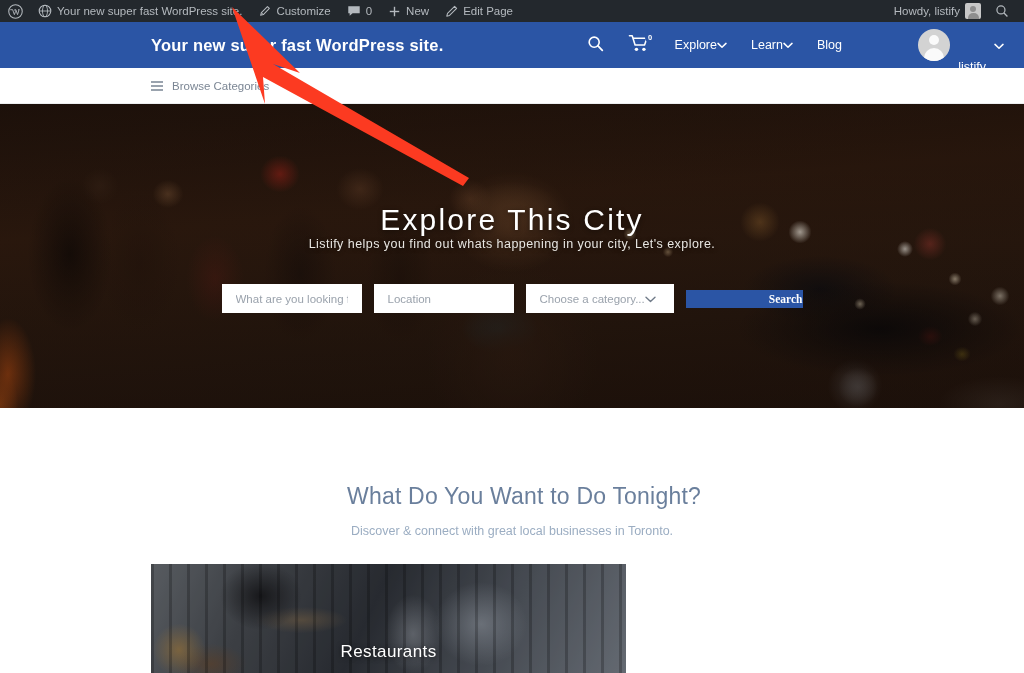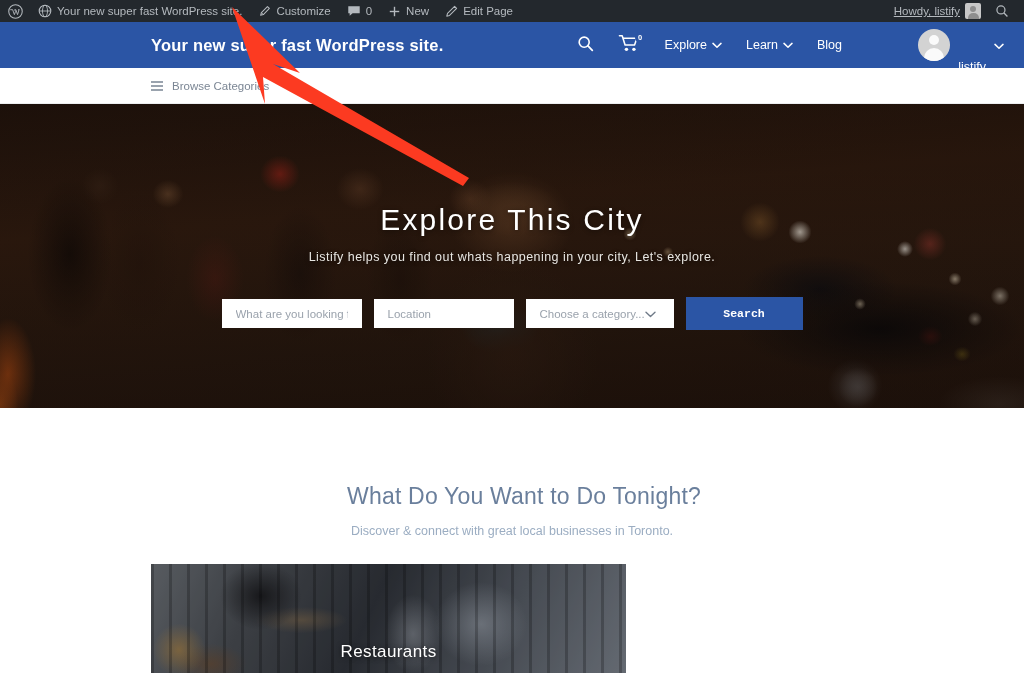--- a/index.html
+++ b/index.html
@@ -31,21 +31,21 @@
     display:inline-block; position:relative; overflow:hidden;
   }
   .avatar-sm::before {
     content:""; position:absolute; left:5px; top:2.5px;
     width:6px; height:6px; border-radius:50%; background:#8e8e8e;
   }
   .avatar-sm::after {
     content:""; position:absolute; left:2.5px; top:9.5px;
     width:11px; height:8px; border-radius:5px 5px 0 0; background:#8e8e8e;
   }
-  .ab-howdy { padding:0 6px 0 8px;text-decoration:underline; }
+  .ab-howdy { padding:0 6px 0 8px; }
 
   
   .siteheader {
     position:absolute; top:22px; left:0; width:1024px; height:46px;
     background:#2b55a5; display:flex; align-items:center; z-index:30;
   }
   .site-title {
     margin-left:151px; font-size:16.5px; font-weight:700; color:#fff;
     letter-spacing:.2px;
   }
@@ -54,21 +54,21 @@
   }
   .nav-ico { padding:0 13px; display:flex; align-items:center; cursor:pointer; }
   .cart { position:relative; padding:0 13px 0 11px; display:flex; align-items:center; cursor:pointer; }
   .cart-badge {
     position:absolute; top:-1px; right:7px;
     min-width:11px; height:11px; border-radius:6px;
     background:#2b55a5; color:#fff; font-size:7.5px; line-height:11px;
     text-align:center; padding:0 2px; font-weight:700;
   }
   .nav-link {
-    display:flex; align-items:center; gap:5px;
+    display:flex; align-items:center; 
     padding:0 12px; color:#fff; font-size:12.5px; cursor:pointer; white-space:nowrap;
   }
   .caret { display:inline-block; }
   .user-menu {
     position:absolute; right:20px; top:0; height:46px;
     display:flex; align-items:center; gap:8px; cursor:pointer;
   }
   .avatar-lg {
     width:32px; height:32px; border-radius:50%; background:#d3d3d3;
     position:relative; overflow:hidden; flex:none;
@@ -157,43 +157,44 @@
   }
   .hero-inner {
     position:absolute; inset:0; z-index:3;
     display:flex; flex-direction:column; align-items:center;
   }
   .hero-title {
     margin-top:99px; color:#fff; font-size:30px; font-weight:400;
     letter-spacing:2.2px; text-shadow:0 1px 5px rgba(0,0,0,.45);
   }
   .hero-sub {
-    margin-top:13px; color:#e8e6e2; font-size:12.5px; letter-spacing:.45px;
+    color:#e8e6e2; font-size:12.5px; letter-spacing:.45px;
     text-shadow:0 1px 4px rgba(0,0,0,.5);
   }
   .searchform {
     margin-top:33px; display:flex; align-items:center; gap:0;
   }
   .sf-field {
     height:29px; background:#fff; border:none; outline:none;
     font-family:"Liberation Sans", sans-serif; font-size:11.5px; color:#5a6472;
     padding:0 14px;
   }
   .sf-field::placeholder { color:#9aa2ac; }
   .sf-keyword { width:140px; }
   .sf-loc { width:140px; margin-left:12px; }
   .sf-cat {
     width:148px; margin-left:12px; height:29px; background:#fff;
     display:flex; align-items:center; justify-content:flex-start;
     padding:0 11px 0 14px; font-size:11.5px; color:#9aa2ac; cursor:pointer;
   }
   .sf-btn {
-    margin-left:12px; width:117px; height:33px; background:#2b55a5;
+    margin-left:12px; width:117px; height:18px; background:#2b55a5;
     color:#fff; font-size:11.5px; font-weight:700; border:none; cursor:pointer;
-    font-family:Liberation Mono, monospace;
+    font-family:Liberation Serif, serif;
+    text-align:right;
   }
 
   
   .section { position:absolute; top:408px; left:0; width:1024px; }
   .sec-title {
     margin-top:75px; text-align:center; color:#6a7f9c;
     font-size:23px; font-weight:400; letter-spacing:.2px;padding-left:24px;
   }
   .sec-sub {
     margin-top:14px; text-align:center; color:#9badc2; font-size:12.5px;

